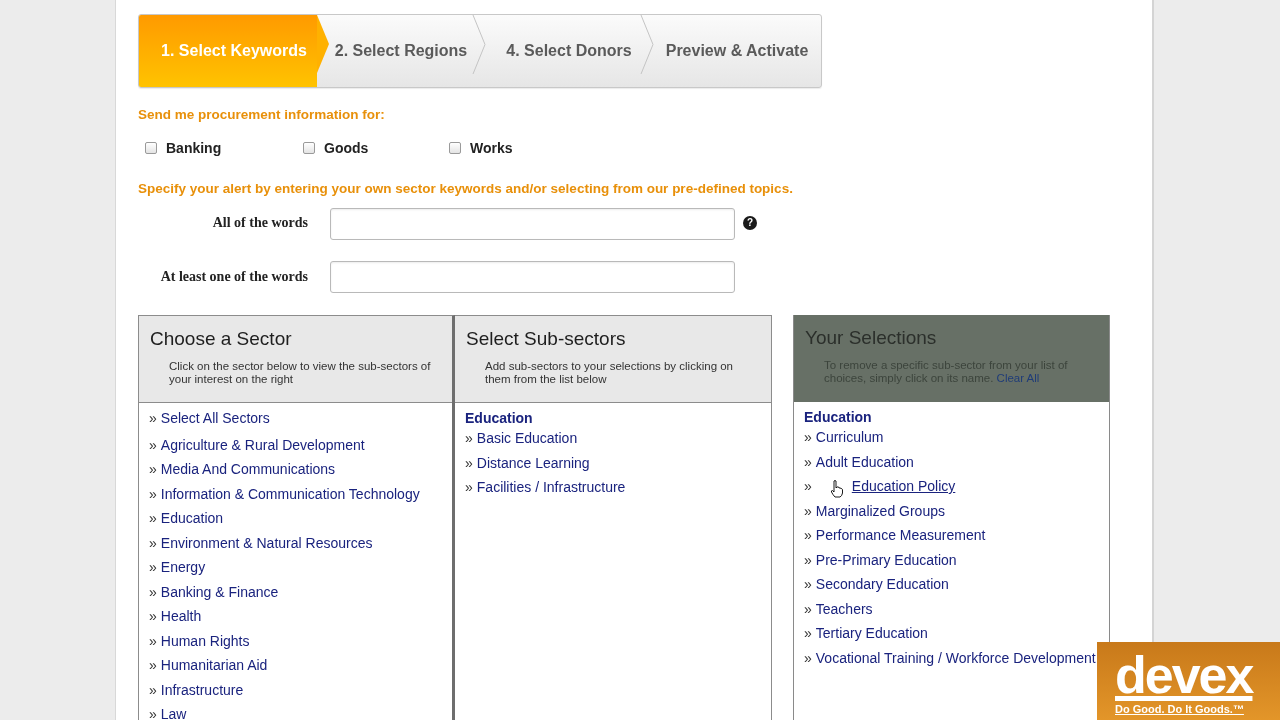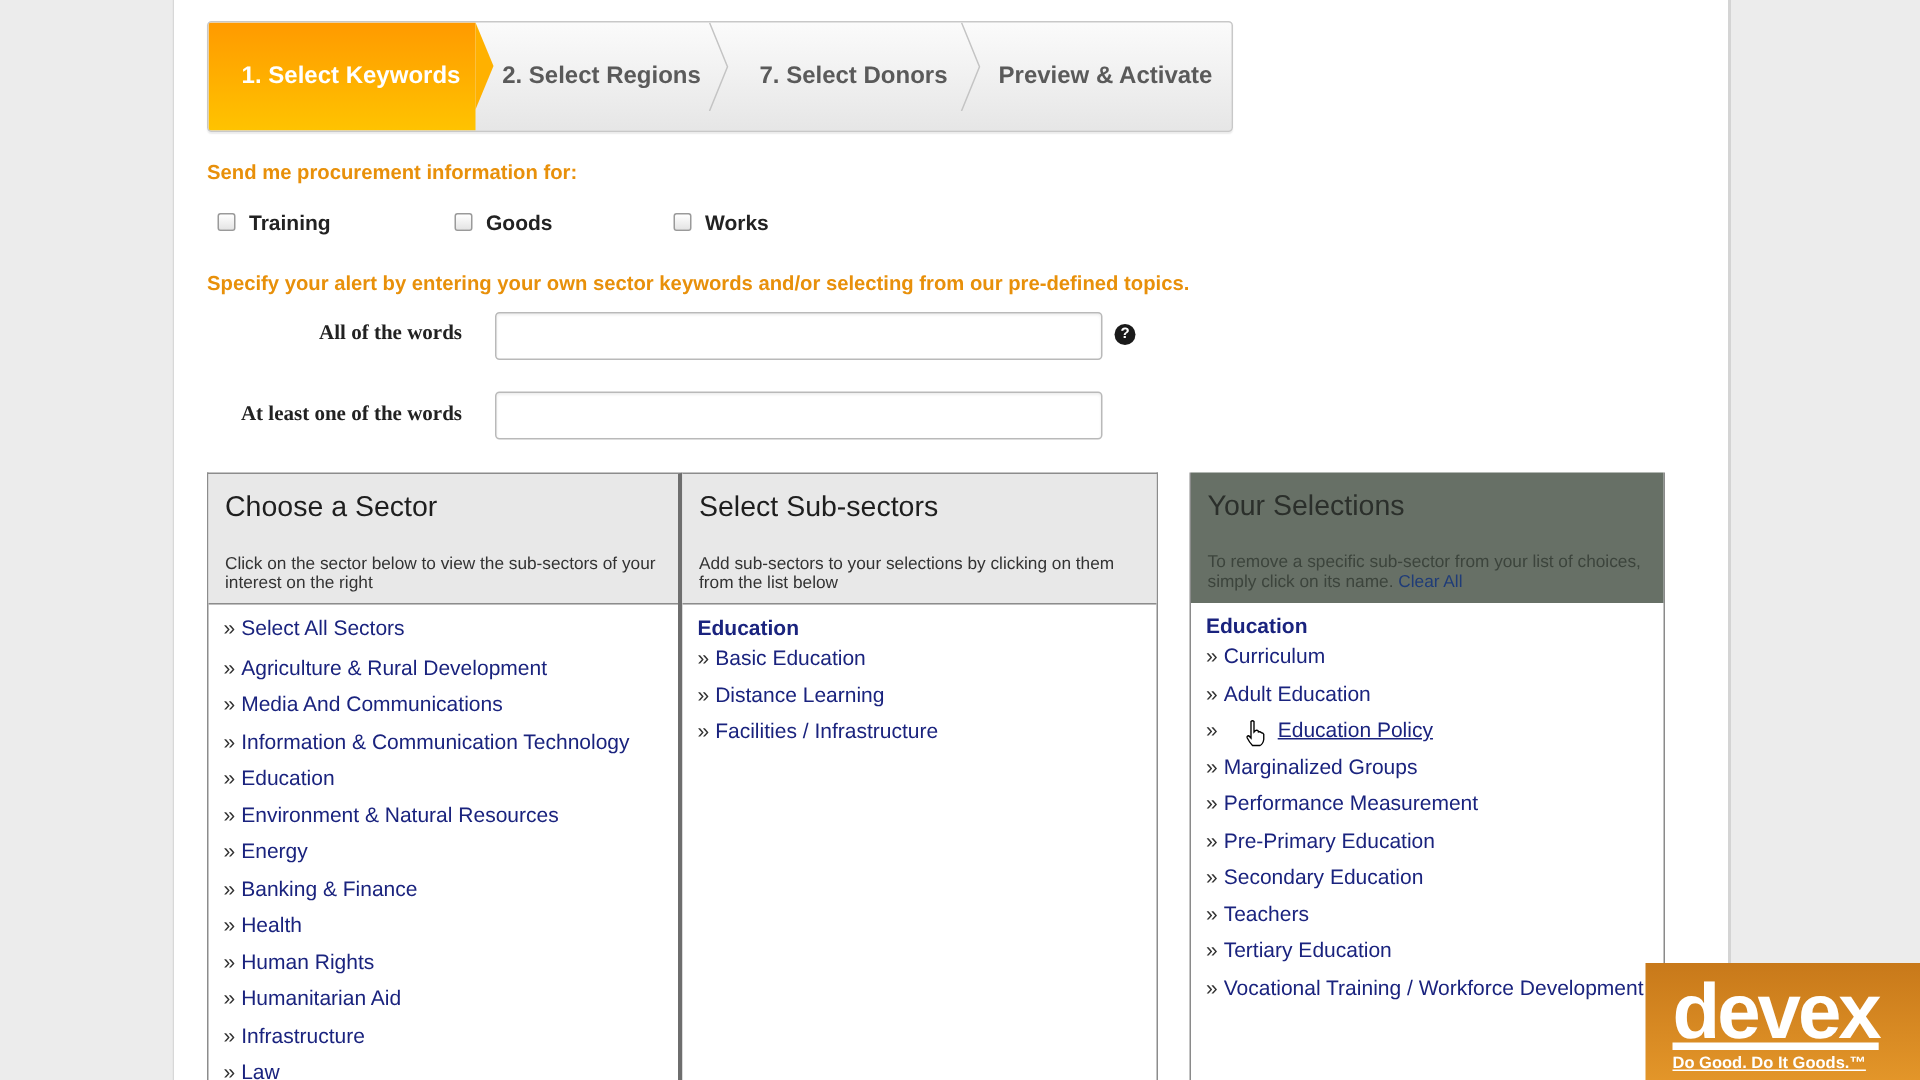--- a/index.html
+++ b/index.html
@@ -80,23 +80,23 @@
 
     
     .panel {
       position: absolute; top: 315px; height: 420px; background: #fff;
     }
     .panel .head {
       height: 87px; background: #e8e8e8; padding: 10px 11px;
       border-bottom: 1px solid #8c8c8c;
     }
     .panel .head h2 {
-      font-weight: normal; font-size: 19px; color: #1e1e1e; margin-bottom: 20px; margin-top: 2px;
-    }
-    .panel .head p { font-size: 11.5px; color: #333; line-height: 13px; }
+      font-weight: normal; font-size: 19px; color: #1e1e1e; margin-bottom: 10px; margin-top: 2px;
+    }
+    .panel .head p { font-size: 11.5px; color: #333; line-height: 13px; margin-left: 19px; }
     .p1 { left: 138px; width: 317px; border: 1px solid #8c8c8c; border-right: 3px solid #6e6e6e; }
     .p2 { left: 455px; width: 317px; border: 1px solid #8c8c8c; border-left: none; }
     .p3 { left: 793px; width: 317px; border: 1px solid #8a8a8a; border-top: none; }
     .p3 .head { background: #677066; border-bottom: none; }
     .p3 .head h2 { color: #2b2f2b; }
     .p3 .head p { color: #3c443c; }
     .p3 .head .clear-all { color: #1f3c78; }
 
     .list { padding: 5px 10px; }
     .list .group-title { font-weight: bold; font-size: 14px; color: #1a237e; margin-top: 2px; margin-bottom: 2px; }
@@ -128,38 +128,38 @@
   </div>
   <div class="step s2">
     <span>2. Select Regions</span>
     <span class="sep">
         <svg viewBox="0 0 14 59">
           <polyline points="1,0 13,29.5 1,59" fill="none" stroke="#c4c4c4" stroke-width="1"></polyline>
         </svg>
       </span>
   </div>
   <div class="step s3">
-    <span>7. Select Donors</span>
+    <span>4. Select Donors</span>
     <span class="sep">
         <svg viewBox="0 0 14 59">
           <polyline points="1,0 13,29.5 1,59" fill="none" stroke="#c4c4c4" stroke-width="1"></polyline>
         </svg>
       </span>
   </div>
   <div class="step s4">
     <span>Preview &amp; Activate</span>
   </div>
 </div>
 
 <div class="orange-label" style="left:138px; top:107px;">Send me procurement information for:</div>
 
 <div class="cb-row">
   <label class="cb-item c1">
     <input type="checkbox" style="">
-    <span>Training</span>
+    <span>Banking</span>
   </label>
   <label class="cb-item c2">
     <input type="checkbox" style="">
     <span>Goods</span>
   </label>
   <label class="cb-item">
     <input type="checkbox" style="">
     <span>Works</span>
   </label>
 </div>

